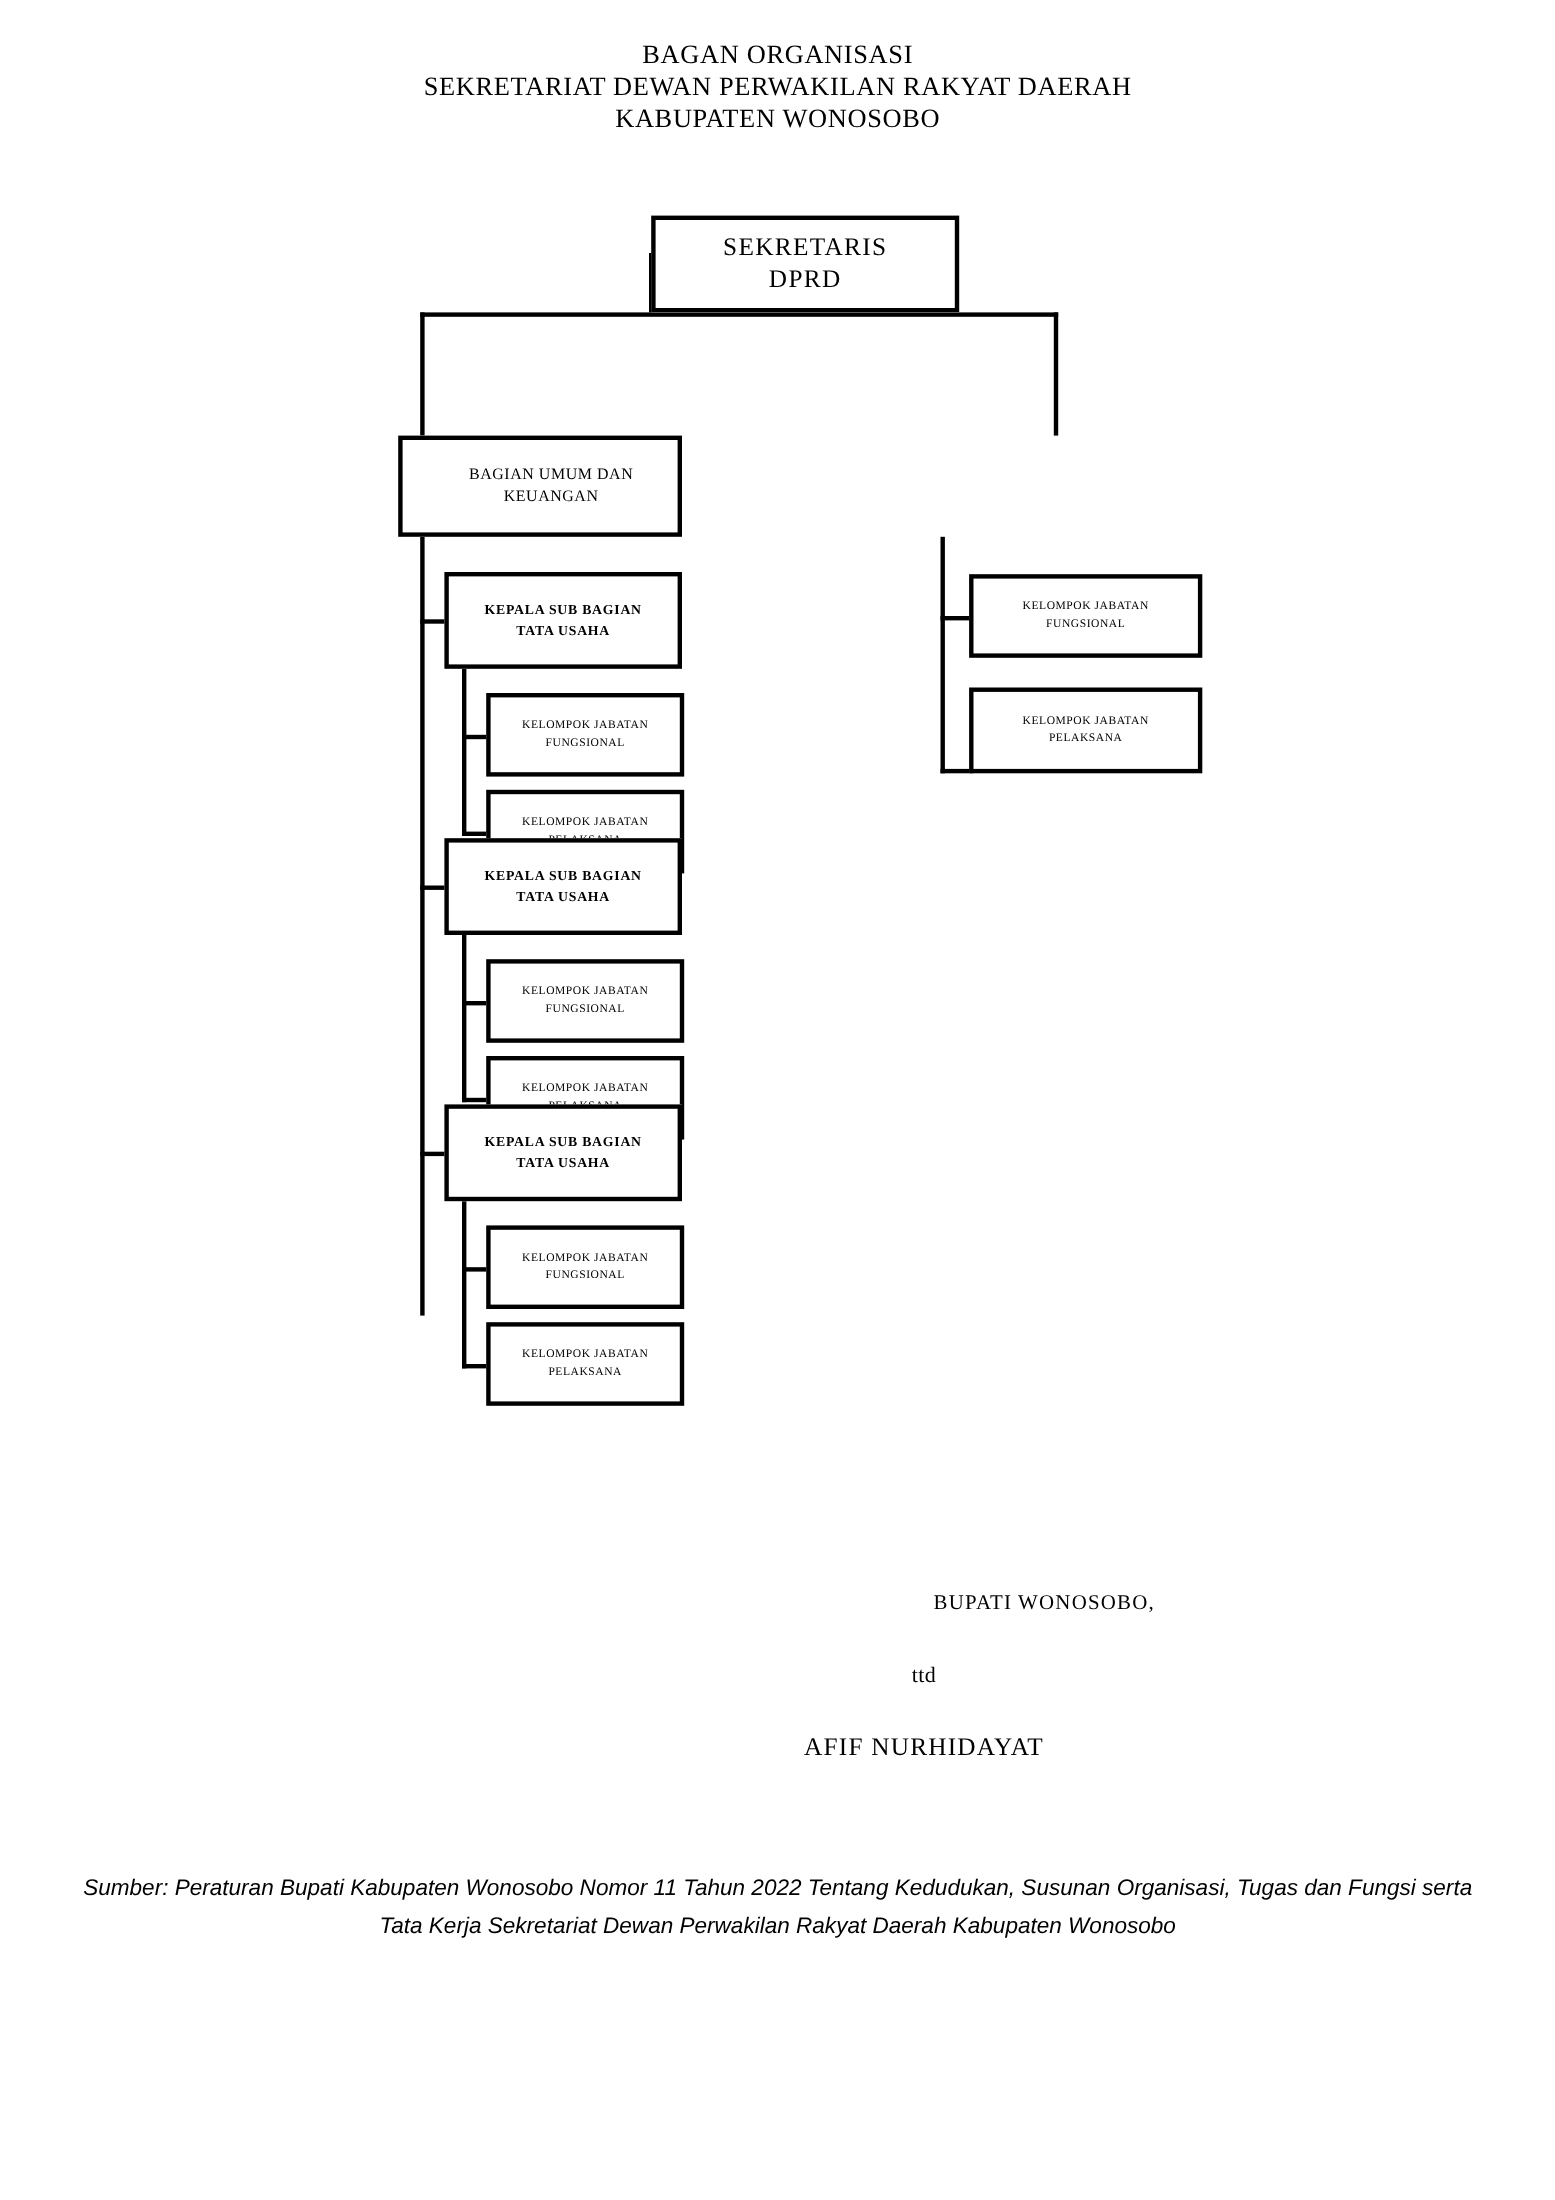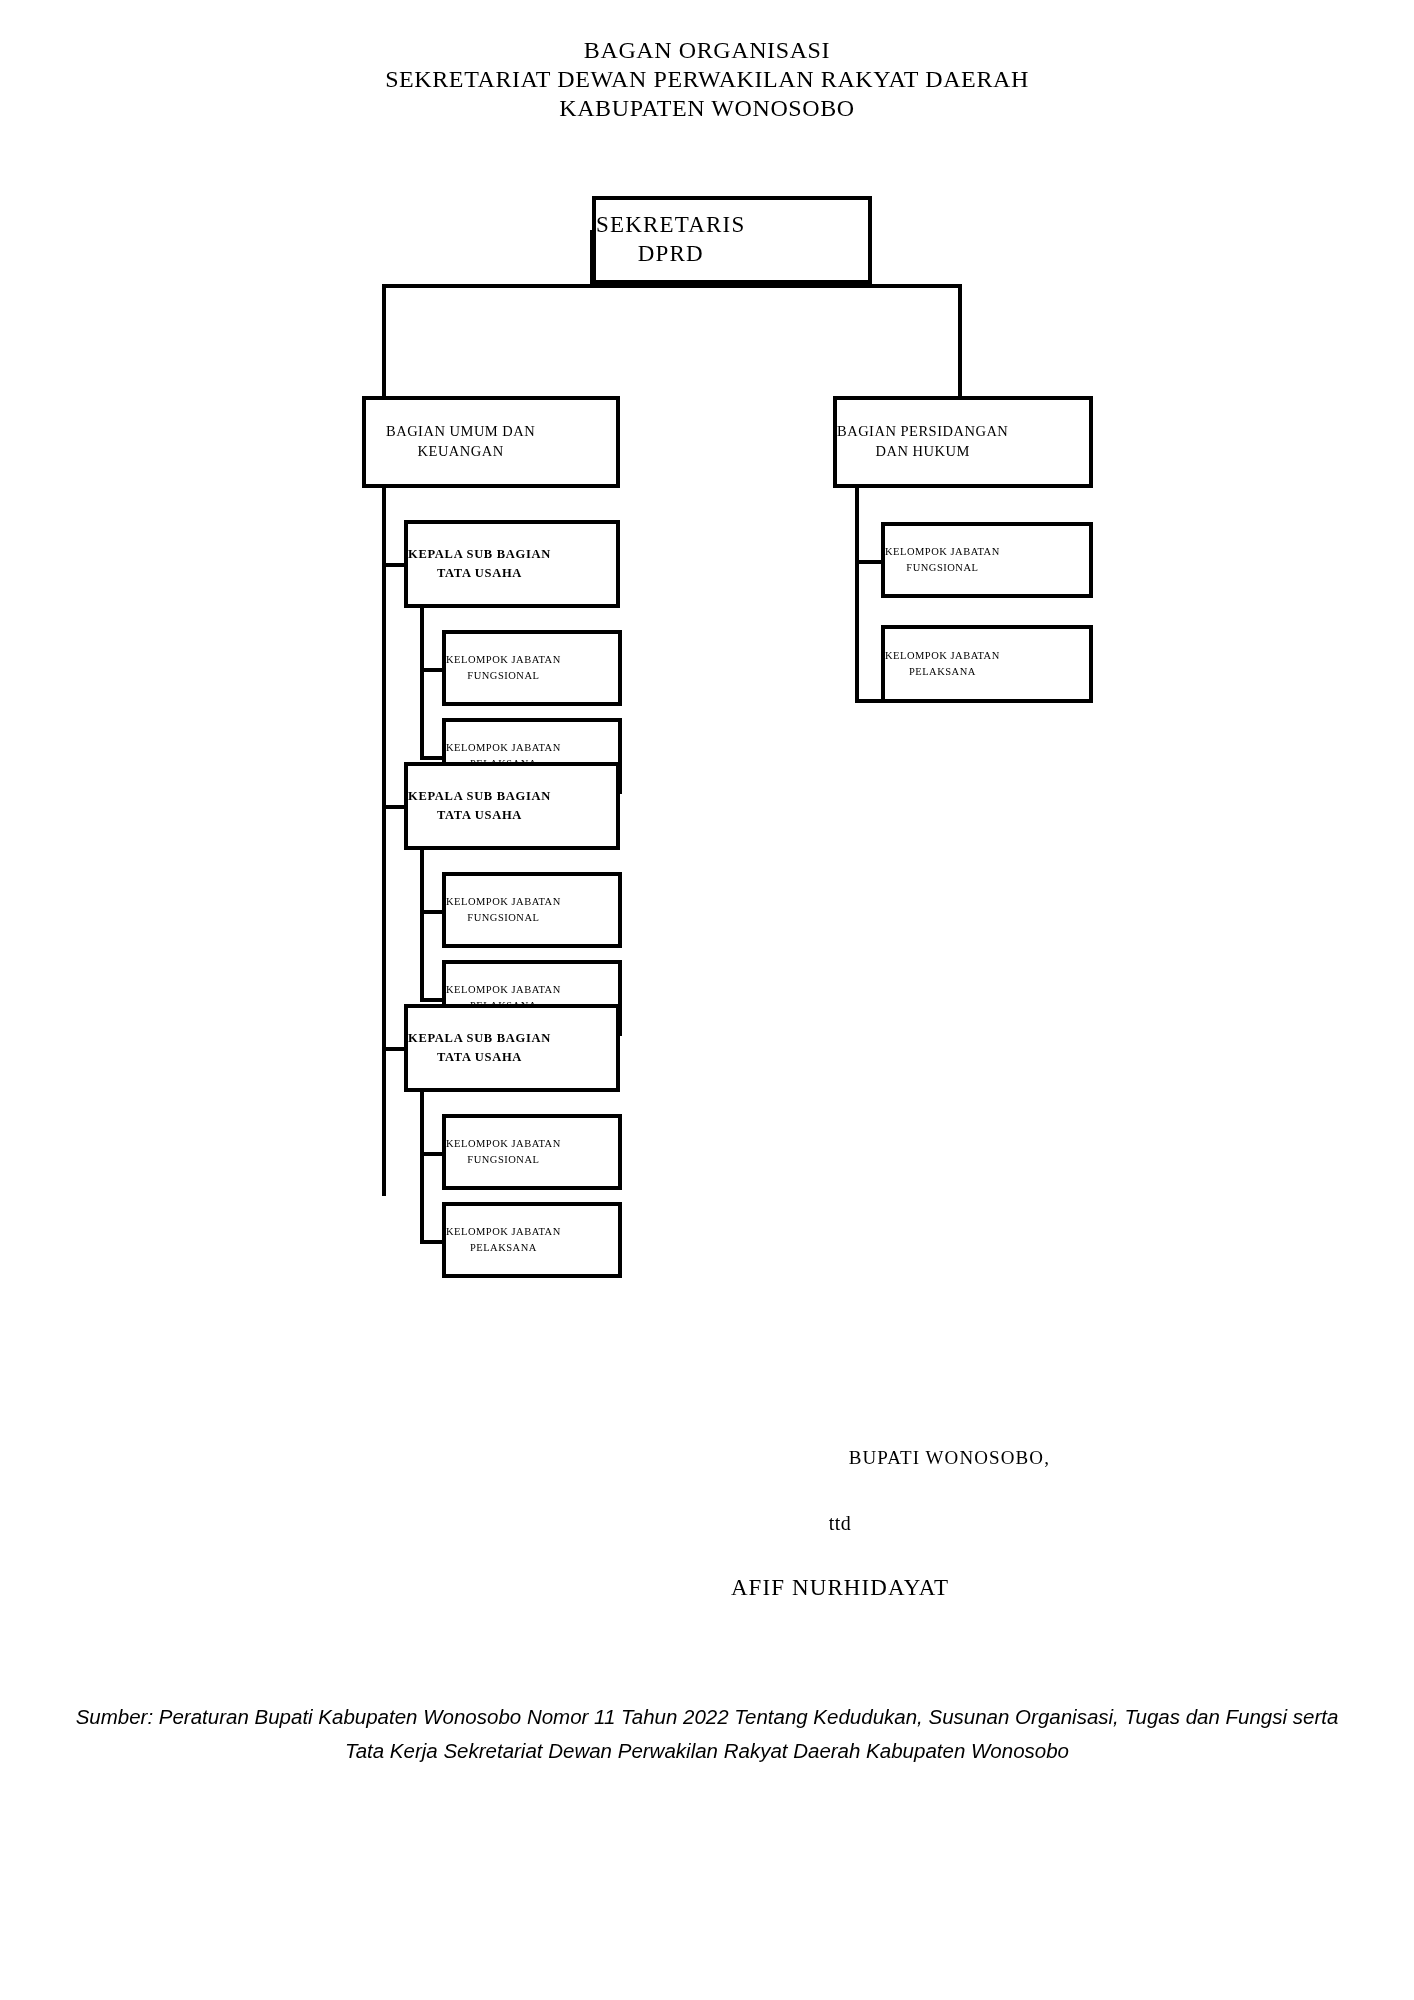--- a/index.html
+++ b/index.html
@@ -34,21 +34,21 @@
   }
 
   
   .node {
     position: absolute;
     box-sizing: border-box;
     background: #ffffff;
     border: 4px solid #000000;
     display: flex;
     align-items: center;
-    justify-content: flex-start;
+    justify-content: center;
     text-align: center;
     z-index: 3;
   }
   .node .label {
     font-family: "Liberation Serif", "DejaVu Serif", serif;
     white-space: pre-line;
     line-height: 1.28;
   }
 
   .node-root { border-width: 4px; }
@@ -162,24 +162,20 @@
   <div class="node node-root" style="left:592px; top:196px; width:280px; height:88px;">
     <span class="label">SEKRETARIS
 DPRD</span>
   </div>
 
   <div class="node node-bagian" style="left:362px; top:396px; width:258px; height:92px;padding-left:20px;">
     <span class="label">BAGIAN UMUM DAN
 KEUANGAN</span>
   </div>
 
-  <div class="node node-bagian" style="left:833px; top:396px; width:260px; height:92px;">
-    <span class="label">BAGIAN PERSIDANGAN
-DAN HUKUM</span>
-  </div>
 
   <div class="node node-ksb" style="left:404px; top:520px; width:216px; height:88px;">
     <span class="label">KEPALA  SUB BAGIAN
 TATA  USAHA</span>
   </div>
   <div class="node node-kel" style="left:442px; top:630px; width:180px; height:76px;">
     <span class="label">KELOMPOK JABATAN
 FUNGSIONAL</span>
   </div>
   <div class="node node-kel" style="left:442px; top:718px; width:180px; height:76px;">

